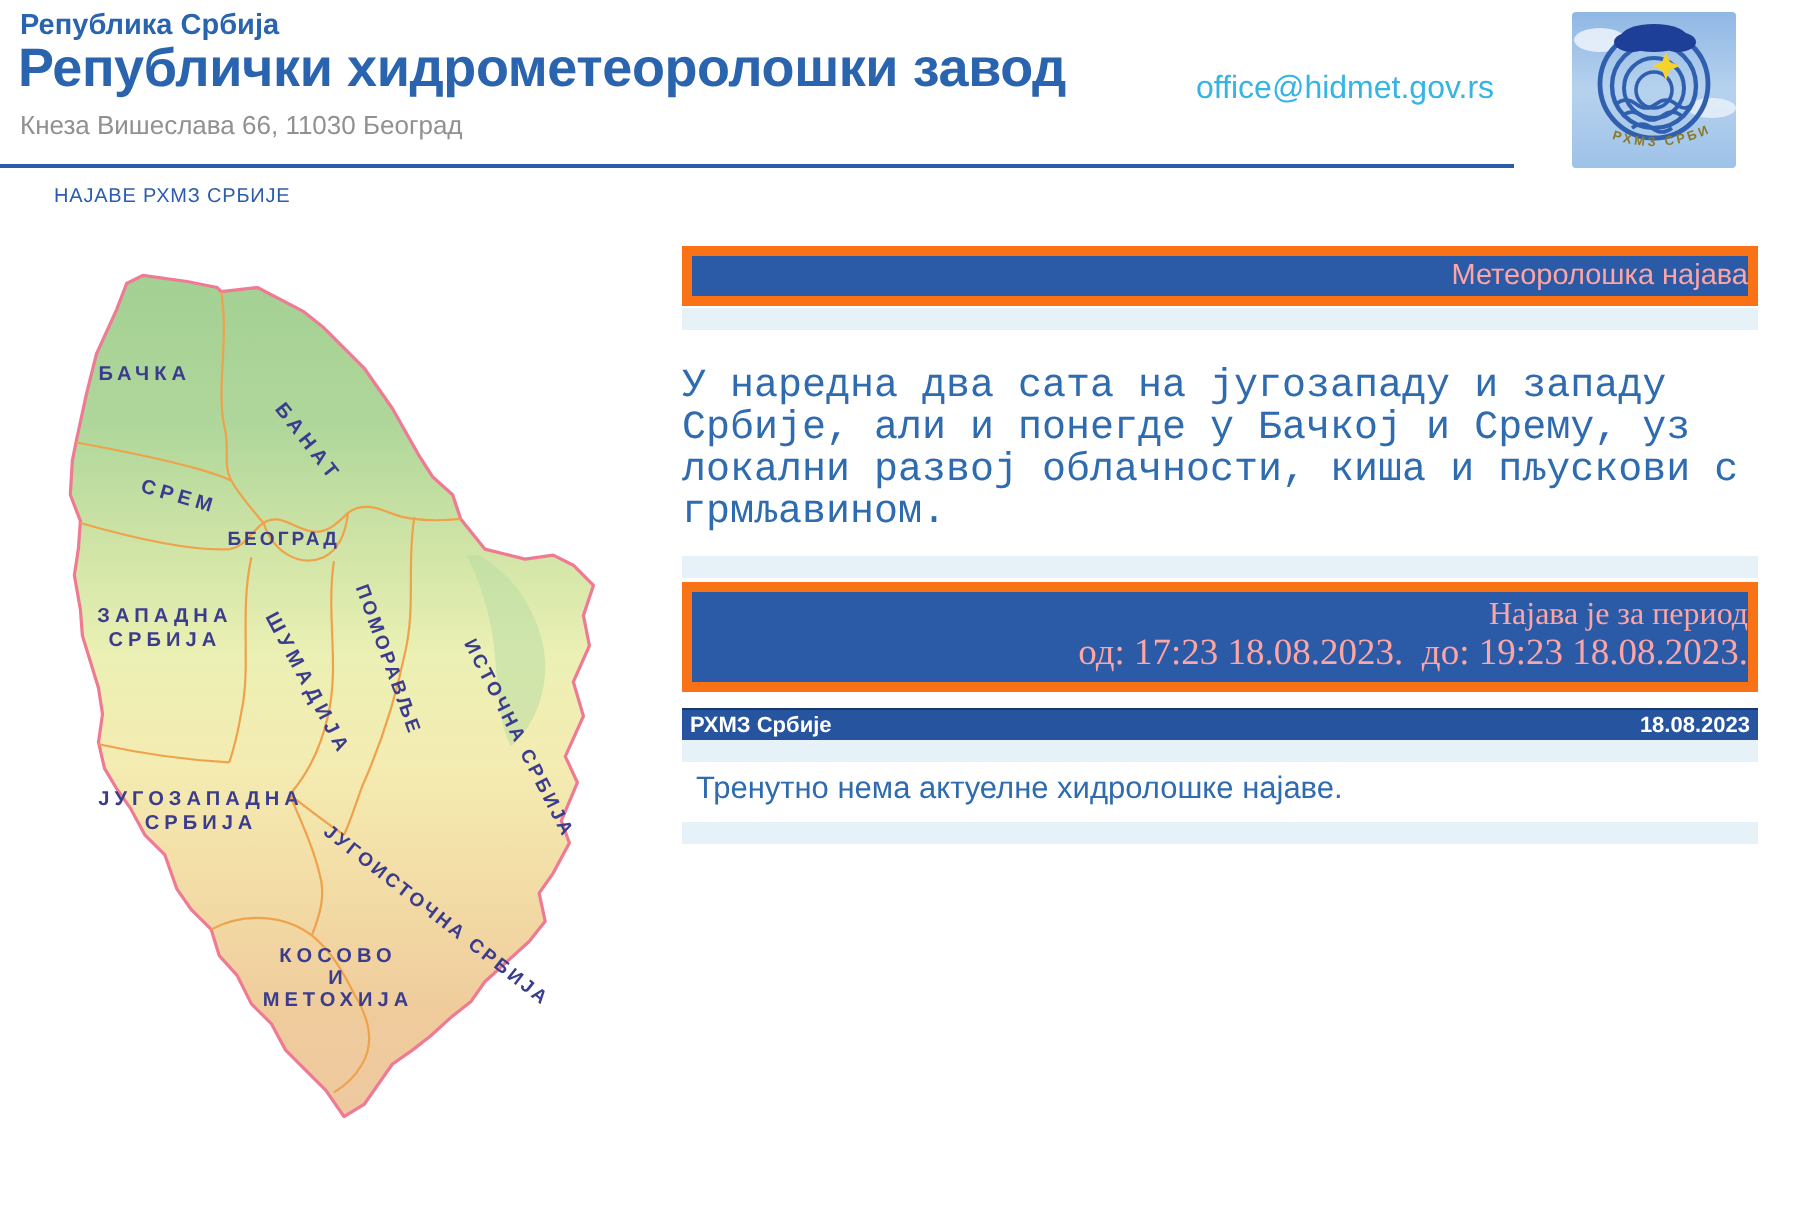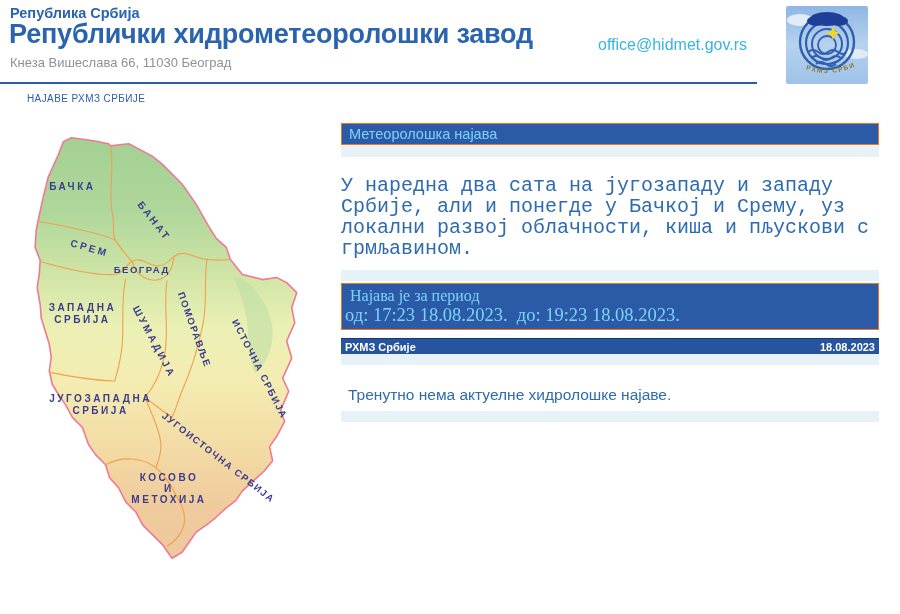--- a/index.html
+++ b/index.html
@@ -20,35 +20,35 @@
 
   
   .map-wrap{left:8px;top:126px;width:332px;height:444px;}
   .map-wrap svg{display:block;}
   .rlabel{fill:#3b3c8e;font-weight:bold;font-size:10px;letter-spacing:2.5px;
           font-family:"Liberation Sans","DejaVu Sans",sans-serif;}
   .rlabel.small{font-size:9.5px;letter-spacing:1.5px;}
 
   
   .panel{left:341px;top:123px;width:538px;}
-  .bar{background:#2b5ba7;border:1px solid #f97316;color:#7dd3fc;}
+  .bar{background:#2b5ba7;border:5px solid #f97316;color:#fca5a5;text-align:right;}
   .bar-title{height:20px;line-height:20px;font-size:14.5px;padding-left:7px;}
   .strip{height:11px;background:#e7f2f8;}
   .strip.s1{margin-top:1px;}
   .datetime{margin-top:9px;font-size:16px;color:#2e6baf;}
   .alert-text{margin:18px 0 0 0;font-size:20px;line-height:21px;color:#2e6baf;width:532px;font-family:Liberation Mono, monospace;}
   .strip.s2{margin-top:11px;}
   .period-bar{margin-top:2px;padding:2px 0 3px 0;}
   .period-label{font-size:16px;padding-left:8px;line-height:19px;font-family:Liberation Serif, serif;}
   .period-range{font-family:"Liberation Serif","DejaVu Serif",serif;font-size:18.5px;
                 padding-left:3px;line-height:21px;white-space:pre-wrap;}
   .navy-bar{margin-top:8px;height:15px;background:#27549f;border-top:1px solid #14386f;
             color:#fff;font-size:11px;font-weight:bold;display:flex;
             justify-content:space-between;align-items:center;padding:0 4px;}
-  .hydro{font-size:15.5px;color:#2e6baf;padding:5px 0 7px 7px;background:#ffffff;margin-top:16px;}
+  .hydro{font-size:15.5px;color:#2e6baf;padding:5px 0 7px 7px;background:#ffffff;}
 </style>
 </head>
 <body>
 
 <div class="abs country">Република Србија</div>
 <div class="abs org-title">Републички хидрометеоролошки завод</div>
 <div class="abs address">Кнеза Вишеслава 66, 11030 Београд</div>
 <a class="abs email">office@hidmet.gov.rs</a>
 
 <div class="abs logo">

